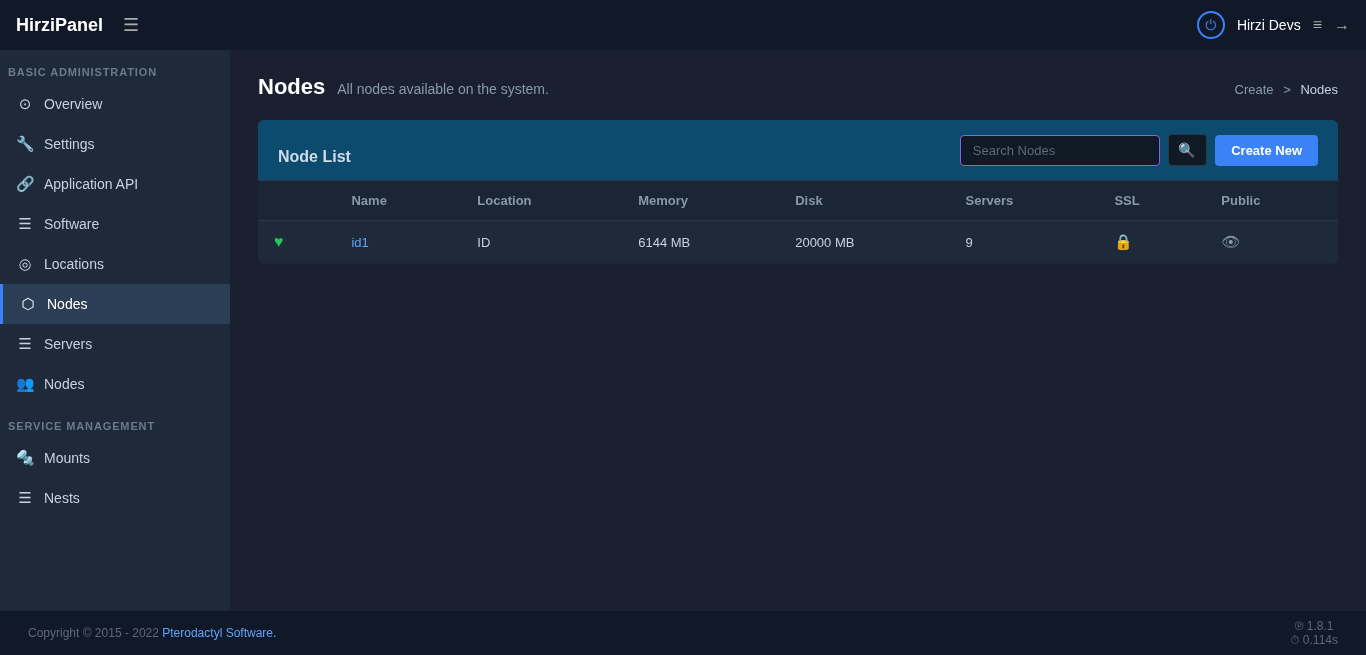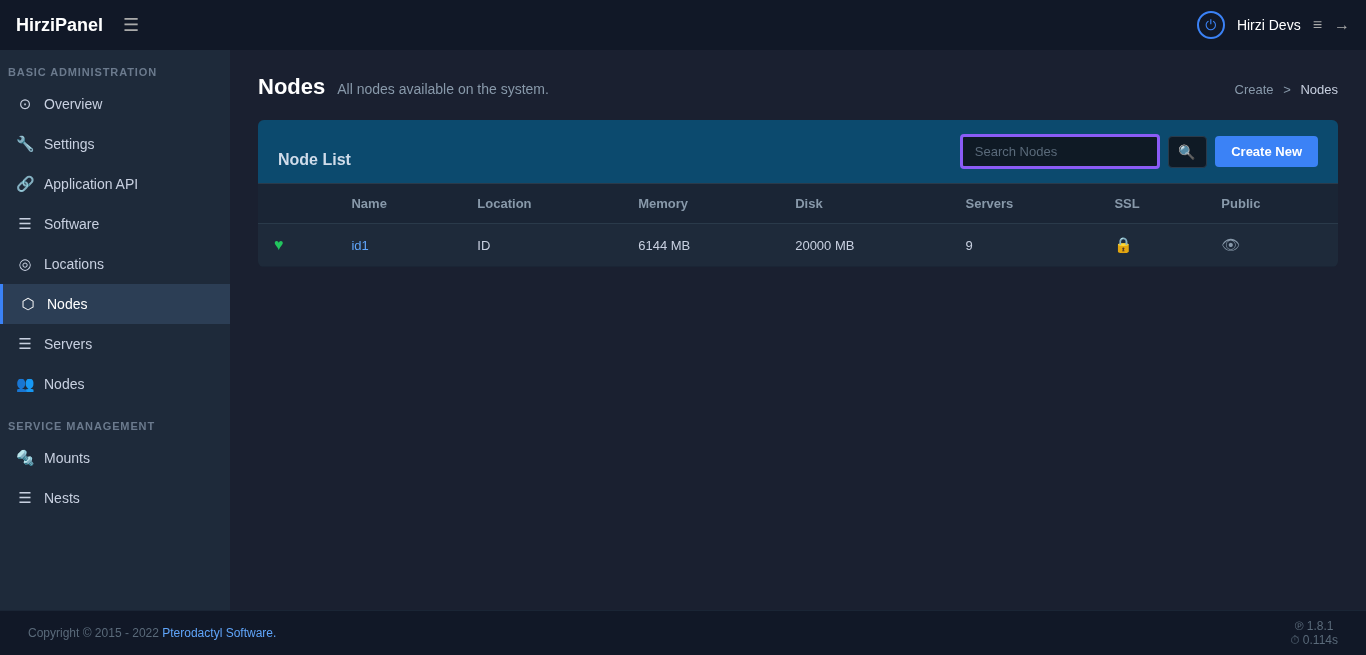--- a/index.html
+++ b/index.html
@@ -35,21 +35,21 @@
     .page-subtitle { color: #8899aa; font-size: 14px; }
     .breadcrumb { color: #8899aa; font-size: 13px; }
     .breadcrumb span { color: #8899aa; }
     .breadcrumb .current { color: #c8d0e0; }
 
     
     .card { background: #1e2a3a; border-radius: 6px; overflow: hidden; }
     .card-header { background: #0c4a6e; padding: 14px 20px; display: flex; align-items: flex-end; justify-content: space-between; border-bottom: 1px solid #2a3a4a; }
     .card-title { color: #d0dcea; font-size: 16px; font-weight: 600; }
     .search-area { display: flex; align-items: center; gap: 8px; }
-    .search-input { background: #0f1a25; border: 3px solid #8b5cf6; border-radius: 4px; padding: 7px 12px; color: #c8d0e0; font-size: 13px; width: 200px; outline: none; }
+    .search-input { background: #0f1a25; border: 1px solid #8b5cf6; border-radius: 4px; padding: 7px 12px; color: #c8d0e0; font-size: 13px; width: 200px; outline: none; }
     .search-input::placeholder { color: #5a6a7a; }
     .search-btn { background: #0f1a25; border: 1px solid #2a3a4a; border-radius: 4px; padding: 7px 10px; color: #8899aa; cursor: pointer; font-size: 14px; }
     .create-btn { background: #3b82f6; border: none; border-radius: 4px; padding: 8px 16px; color: #fff; font-size: 13px; font-weight: 600; cursor: pointer; }
 
     
     table { width: 100%; border-collapse: collapse; }
     thead tr { background: #1a2535; }
     thead th { padding: 12px 16px; text-align: left; color: #8899aa; font-size: 13px; font-weight: 600; border-bottom: 1px solid #2a3a4a; }
     tbody tr { border-bottom: 1px solid #1a2535; transition: background 0.1s; }
     tbody td { padding: 12px 16px; color: #c8d0e0; font-size: 13px; }

